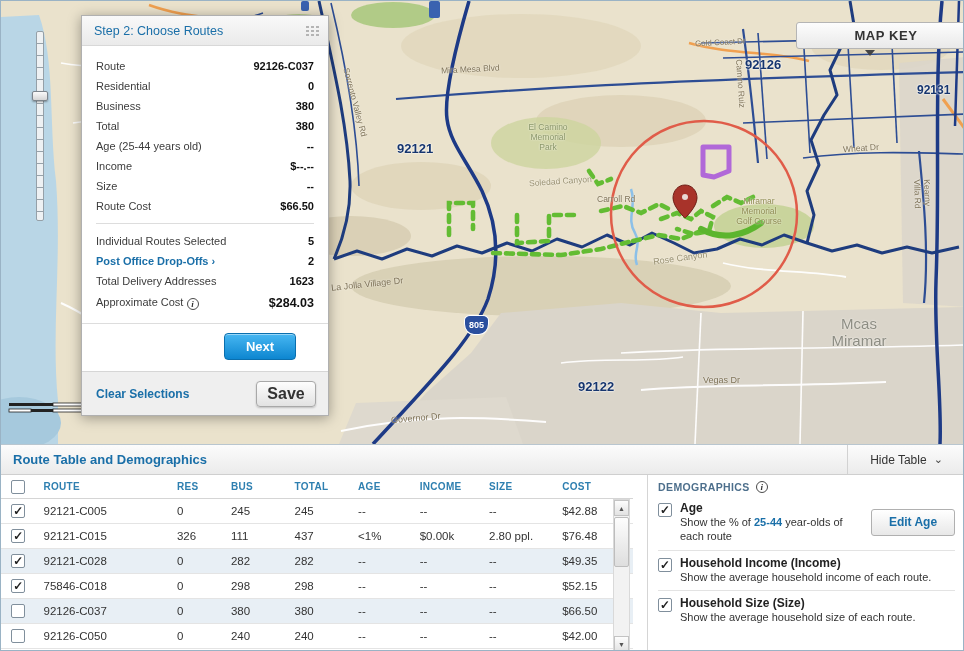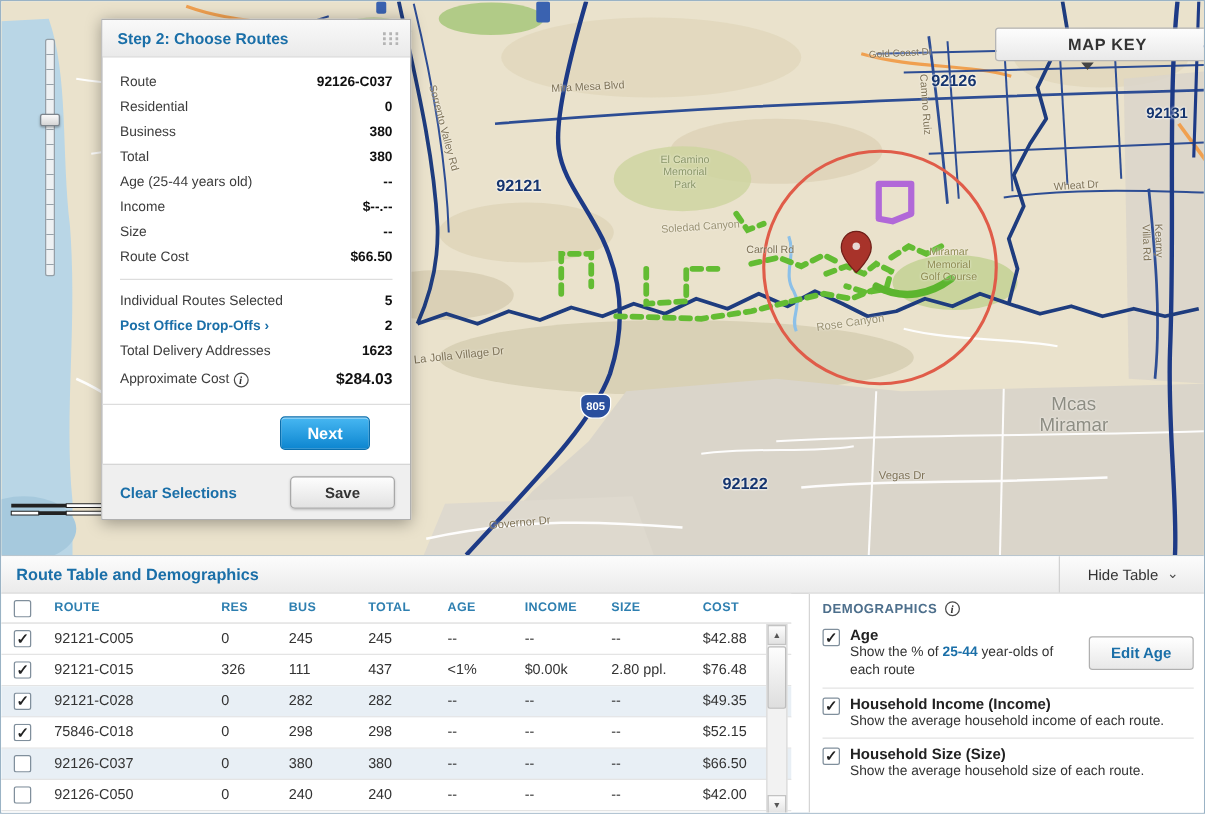--- a/index.html
+++ b/index.html
@@ -24,40 +24,40 @@
   .zoom-track { position:absolute; left:5px; top:0; width:8px; height:190px; background-color:#eef1f3;
                 border:1px solid #95a0a8; border-radius:2px;
                 background-image:repeating-linear-gradient(to bottom, transparent 0 11px, #97a2aa 11px 12px); }
   .zoom-handle { position:absolute; left:1px; top:60px; width:16px; height:10px; background:linear-gradient(#fafafa,#d5d5d5);
                  border:1px solid #7d858c; border-radius:2px; box-shadow:0 1px 2px rgba(0,0,0,.35); cursor:grab; }
 
   
   .panel { position:absolute; left:80px; top:14px; width:248px; background:#fff; border:1px solid #b0b0b0;
            box-shadow:0 2px 12px rgba(0,0,0,.35); font-size:11px; }
   .panel-hd { height:30px; background:linear-gradient(#f9f9f9,#eaeaea); border-bottom:1px solid #d8d8d8;
-              display:flex; align-items:center; padding:0 8px 0 12px; color:#1a6fa8; font-weight:bold; font-size:12.5px; }
+              display:flex; align-items:center; padding:0 8px 0 12px; color:#1a6fa8; font-weight:normal; font-size:12.5px; }
   .drag-dots { margin-left:auto; width:15px; height:11px;
                background-image:radial-gradient(circle, #b4b4b4 1.2px, transparent 1.4px); background-size:5px 4px; cursor:move; }
   .panel-body { padding:10px 14px 0; }
   .frow { display:flex; justify-content:space-between; align-items:center; height:20px; }
   .flabel { color:#3c3c3c; }
   .fval { font-weight:bold; color:#111; }
   .fval.big { font-size:12.5px; }
   .blue-link { color:#1a6fa8; font-weight:bold; cursor:pointer; }
   .pdiv { border-top:1px solid #ddd; margin:7px 0; }
   .info-ic { display:inline-block; width:12px; height:12px; border:1px solid #4a4a4a; border-radius:50%; font-size:9px;
              line-height:10px; text-align:center; font-style:italic; font-family:"Liberation Serif", serif; color:#333;
              vertical-align:-1px; cursor:pointer; font-weight:bold; }
   .next-row { display:flex; justify-content:flex-end; padding:9px 32px 11px; border-top:1px solid #ddd; margin-top:8px; }
   .btn-next { width:72px; height:27px; background:linear-gradient(#47b7f2,#0d86d0); border:1px solid #0a6fae; border-radius:4px;
               color:#fff; font-weight:bold; font-size:13px; cursor:pointer; box-shadow:inset 0 1px 0 rgba(255,255,255,.45); }
   .panel-ft { height:44px; background:#efefef; border-top:1px solid #d6d6d6; display:flex; align-items:center;
               padding:0 12px 0 14px; font-size:12px;gap:42px; }
-  .btn-save { margin-left:auto; width:84px; height:26px; background:linear-gradient(#fdfdfd,#e2e2e2); border:1px solid #a8a8a8;
-              border-radius:4px; color:#333; font-weight:bold; font-size:12px; cursor:pointer;
+  .btn-save { margin-left:auto; width:60px; height:26px; background:linear-gradient(#fdfdfd,#e2e2e2); border:1px solid #a8a8a8;
+              border-radius:4px; color:#333; font-weight:bold; font-size:16px; cursor:pointer;
               box-shadow:0 1px 2px rgba(0,0,0,.2); }
 
   
   .bottom { position:absolute; left:0; top:443px; width:964px; height:208px; background:#fff; border-top:1px solid #b9c6cf; }
   .bt-hd { height:30px; background:linear-gradient(#fcfcfc,#ebebeb); border-bottom:1px solid #cfcfcf; display:flex; align-items:center; }
   .bt-title { color:#1a6fa8; font-weight:bold; font-size:13px; padding-left:12px; }
   .hide-tbl { margin-left:auto; width:118px; height:100%; border-left:1px solid #d2d2d2; display:flex; align-items:center;
               justify-content:center; gap:7px; font-size:12px; color:#333; cursor:pointer; }
   .chev { font-size:11px; color:#444; line-height:1; }
 

